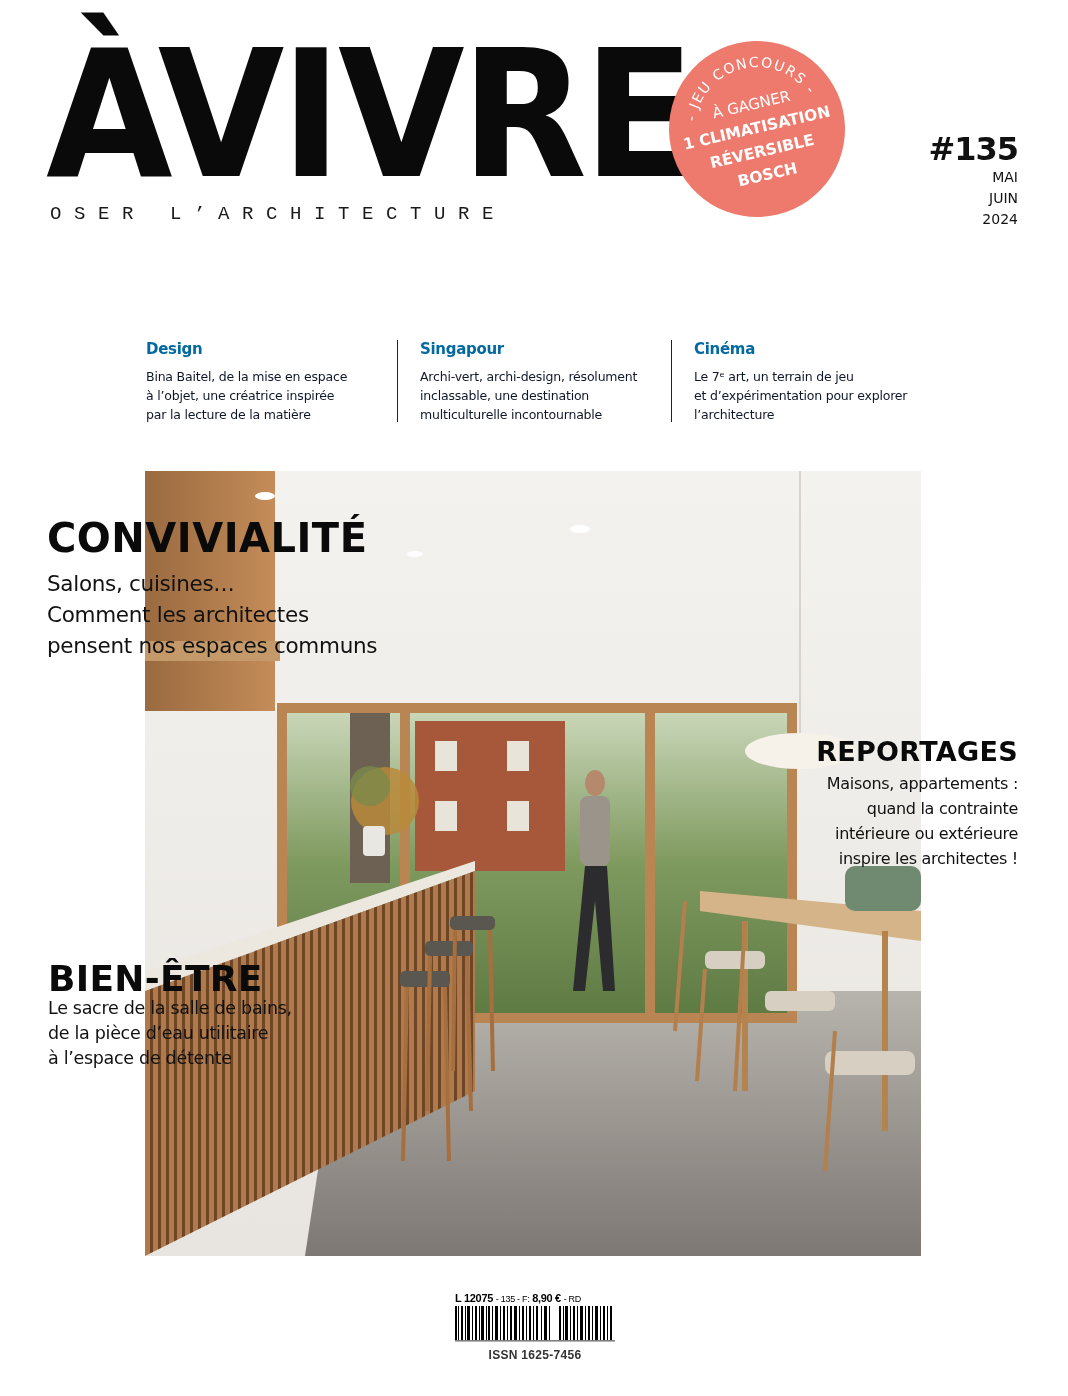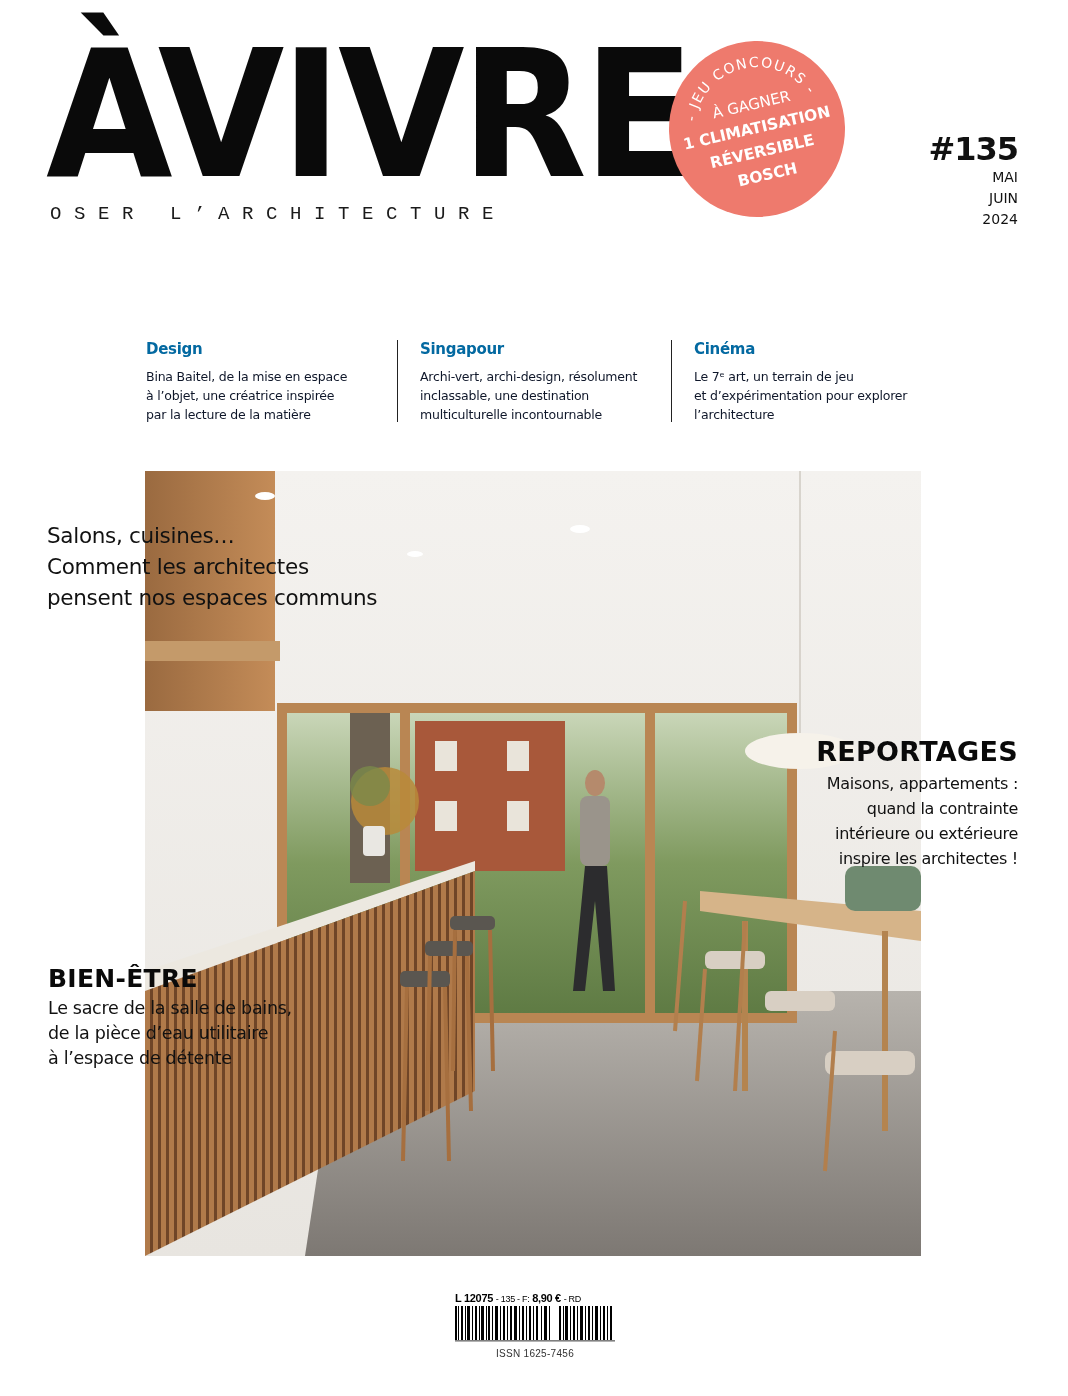--- a/index.html
+++ b/index.html
@@ -53,29 +53,29 @@
 
   .conv { left: 47px; top: 514px; }
   .conv .cover-title { font-size: 40px; line-height: 48px; letter-spacing: 0.5px; }
   .conv .cover-sub { font-size: 21.5px; line-height: 31px; margin-top: 6px; letter-spacing: -0.3px; }
 
   .repo { right: 50px; top: 735px; text-align: right; }
   .repo .cover-title { font-size: 27px; line-height: 34px; }
   .repo .cover-sub { font-size: 16px; line-height: 25px; margin-top: 2px; letter-spacing: -0.3px; }
 
   .bien { left: 48px; top: 962px; }
-  .bien .cover-title { font-size: 25px; line-height: 34px; }
+  .bien .cover-title { font-size: 36px; line-height: 34px; }
   .bien .cover-sub { font-size: 17.5px; line-height: 25px; margin-top: 0px; letter-spacing: -0.3px; }
 
   
   .barcode { position: absolute; left: 455px; top: 1292px; width: 160px; }
   .bc-top { font-family: "Liberation Sans", sans-serif; font-size: 11px; font-weight: 700; white-space: nowrap; color: #000; letter-spacing: -0.3px; }
   .bc-top .small { font-weight: 400; font-size: 9px; }
   .bc-bars { margin-top: 2px; height: 36px; width: 160px; }
-  .bc-issn { font-family: "Liberation Sans", sans-serif; font-size: 10px; text-align: center; color: #333; margin-top: 2px; letter-spacing: 0.3px; }
+  .bc-issn { font-family: "Liberation Sans", sans-serif; font-size: 12px; text-align: center; color: #333; margin-top: 2px; letter-spacing: 0.3px; font-weight: bold; }
 </style>
 </head>
 <body>
 
 <div class="logo">ÀVIVRE</div>
 <div class="tagline">OSER L’ARCHITECTURE</div>
 
 <div class="badge">
   <svg class="badge-arc" viewBox="0 0 176 176">
     <defs>
@@ -214,20 +214,21 @@
     <circle cx="225" cy="315" r="20" fill="#7a8a4a" opacity="0.8"></circle>
     <rect x="218" y="355" width="22" height="30" rx="4" fill="#e9e7e2"></rect>
 
     <ellipse cx="120" cy="25" rx="10" ry="4" fill="#fff"></ellipse>
     <ellipse cx="435" cy="58" rx="10" ry="4" fill="#fff"></ellipse>
     <ellipse cx="270" cy="83" rx="8" ry="3" fill="#fff"></ellipse>
   </svg>
 </div>
 
 <div class="cover-line conv">
+  <div class="cover-title">CONVIVIALITÉ</div>
   <div class="cover-sub">Salons, cuisines…
 Comment les architectes
 pensent nos espaces communs</div>
 </div>
 
 <div class="cover-line repo">
   <div class="cover-title">REPORTAGES</div>
   <div class="cover-sub">Maisons, appartements :
 quand la contrainte
 intérieure ou extérieure

